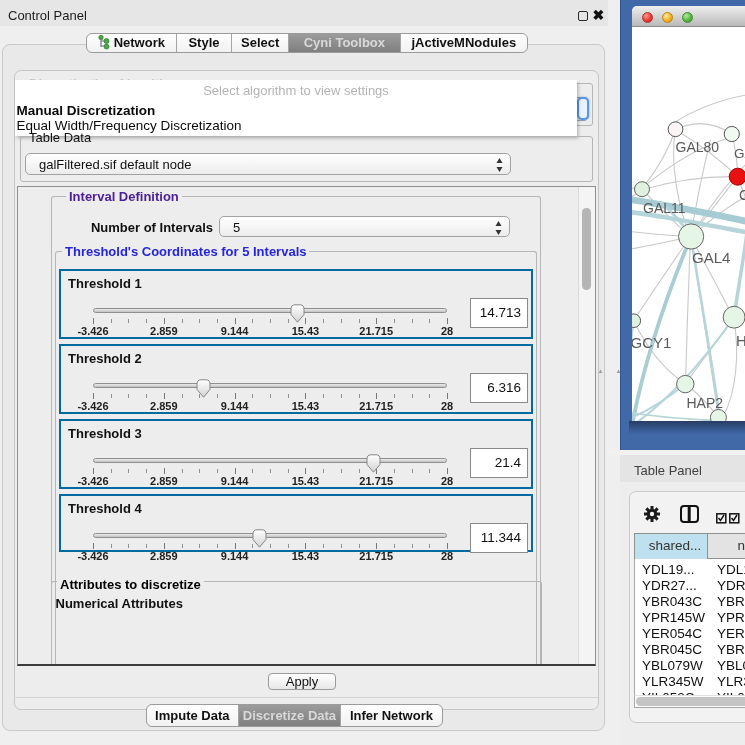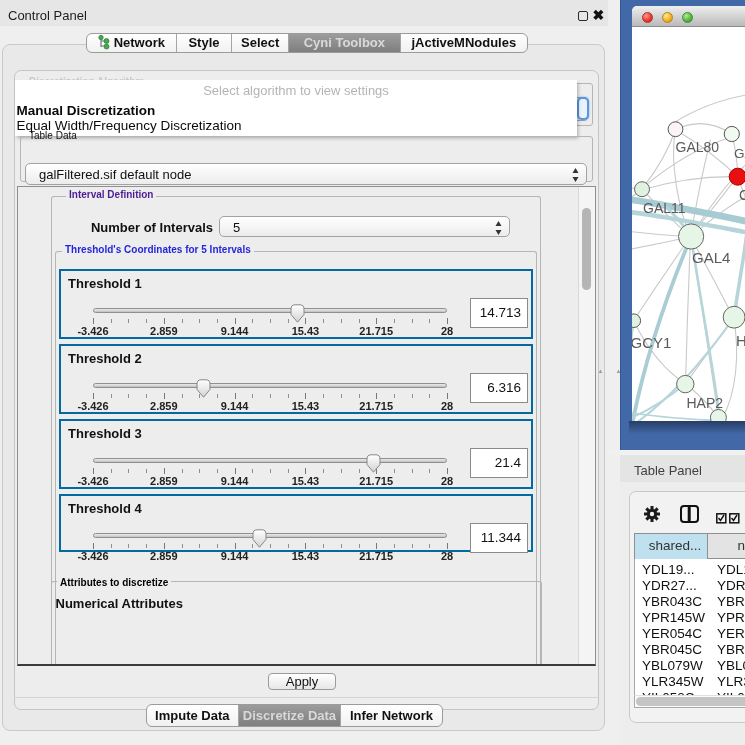--- a/index.html
+++ b/index.html
@@ -19,21 +19,21 @@
 .tab{display:flex;align-items:center;justify-content:center;font-size:13px;font-weight:bold;color:#111;
   border-right:1px solid #a5a5a5;box-sizing:border-box;letter-spacing:0;}
 .tab:last-child{border-right:none;}
 .tab.sel{background:linear-gradient(#9c9c9c,#7f7f7f);color:#d9d9d9;}
 #top-tabs{left:86px;top:32.5px;height:20px;width:442px;}
 #bot-tabs{left:145.5px;top:704px;height:23px;width:297.5px;}
 
 #sub-panel{left:13.5px;top:69.5px;width:583px;height:638px;border:1px solid #c5c5c5;border-radius:7px;background:#ededed;}
 
 .group{border:1px solid #b5b5b5;border-radius:3px;box-sizing:border-box;}
-.gtitle{position:absolute;font-size:10px;background:#ededed;padding:0 3px;white-space:nowrap;}
+.gtitle{position:absolute;font-size:13px;background:#ededed;padding:0 3px;white-space:nowrap;}
 
 .combo{border:1px solid #a2a2a2;border-radius:5px;background:linear-gradient(#ffffff,#ececec);
   box-sizing:border-box;font-size:13px;color:#111;}
 .combo .ctext{position:absolute;left:13px;top:3px;}
 .arrows{position:absolute;right:7px;top:4px;width:7px;}
 .arrows svg{display:block;}
 
 .valbox{background:#ffffff;border:1.5px solid #8a8a8a;box-sizing:border-box;
   font-size:13.5px;color:#111;text-align:right;}
 
@@ -108,21 +108,21 @@
 <div class="abs" style="left:576.5px;top:96.5px;width:12.5px;height:23.5px;border:2.5px solid #5b97e0;border-radius:5px;box-sizing:border-box;background:#eaf2fb;box-shadow:0 0 2px rgba(80,140,220,0.8);"></div>
 
 <div class="abs" style="left:14.8px;top:80.3px;width:562.4px;height:55.4px;background:#ffffff;
   box-shadow:1.5px 2.5px 3.5px rgba(0,0,0,0.28);"></div>
 <div class="abs" style="left:14.8px;top:83px;width:562.4px;height:18px;font-size:13px;color:#b4b4b4;text-align:center;">Select algorithm to view settings</div>
 <div class="abs" style="left:16.5px;top:102.5px;font-size:13.5px;font-weight:bold;color:#0a0a0a;">Manual Discretization</div>
 <div class="abs" style="left:16.5px;top:118px;font-size:13.5px;color:#0a0a0a;">Equal Width/Frequency Discretization</div>
 
 <div class="abs group" style="left:20px;top:136px;width:572.5px;height:45.5px;"></div>
 <div class="abs gtitle" style="left:26px;top:129.5px;color:#111;background:transparent;">Table Data</div>
-<div class="abs combo" style="left:25px;top:163px;width:562px;height:21.5px;">
+<div class="abs combo" style="left:25px;top:153px;width:486px;height:21.5px;">
   <span class="ctext">galFiltered.sif default node</span>
   <span class="arrows">
       <svg width="7" height="14" viewBox="0 0 7 14">
     <path d="M3.5 0 L6.5 5 L0.5 5 Z" fill="#333"></path>
         <path d="M3.5 14 L6.5 9 L0.5 9 Z" fill="#333"></path>
       </svg>
     </span>
 </div>
 
 <div class="abs" id="scrollpane" style="left:17px;top:185.5px;width:578.5px;height:480px;border:1px solid #8f8f8f;border-bottom:2px solid #3c3c3c;box-sizing:border-box;background:#ededed;overflow:hidden;">

